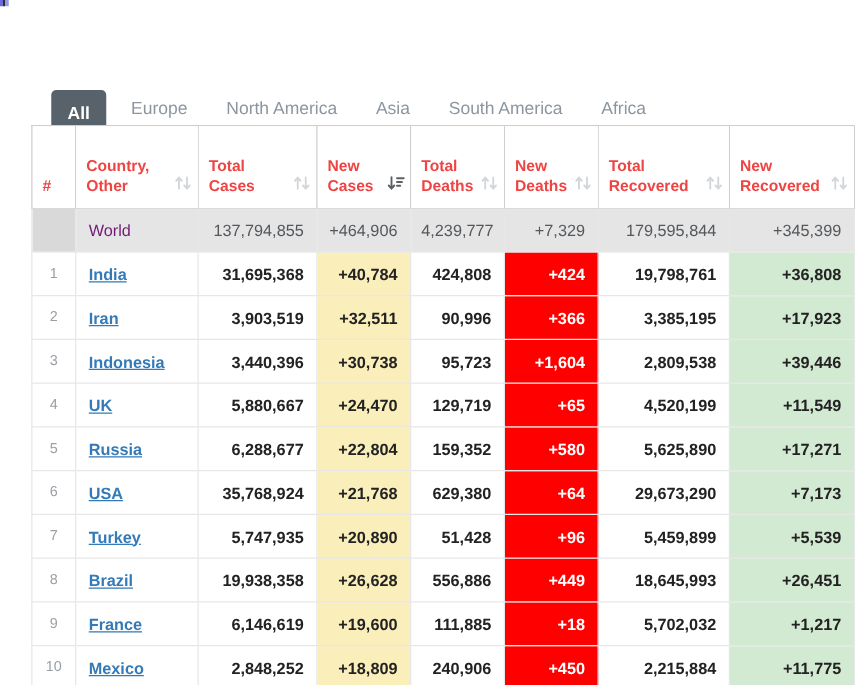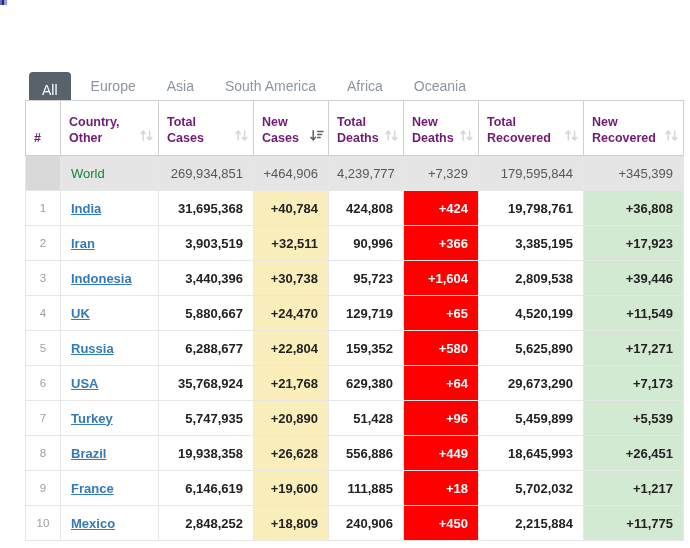--- a/index.html
+++ b/index.html
@@ -15,63 +15,63 @@
   
   .tabs {
     position:absolute; left:25px; top:72px; height:28px;
     display:flex; align-items:stretch;
   }
   .tab {
     color:var(--tab-inactive,#8c96a0); font-size:14px; line-height:28px;
     padding:0 11px; margin-left:9px; cursor:pointer; white-space:nowrap;
   }
   .tab.active {
-    background:var(--tab-active,#58626b); color:#ffffff; font-weight:normal;
-    border-radius:4px 4px 0 0; margin-left:4px; padding:4px 13px;
+    background:var(--tab-active,#58626b); color:#ffffff; font-weight:bold;
+    border-radius:4px 4px 0 0; margin-left:16px; padding:4px 13px;
   }
   
   table.stats {
     position:absolute; left:25px; top:100px; width:658px;
     border-collapse:collapse; table-layout:fixed;
     border:1px solid #d6d6d6;
   }
   thead th {
-    height:55px; vertical-align:bottom; text-align:left;
+    height:66px; vertical-align:bottom; text-align:left;
     padding:0 6px 9px 8px; position:relative;
-    font-size:12.5px; font-weight:bold; color:#701a75; line-height:16px;
+    font-size:12.5px; font-weight:bold; color:#ef4444; line-height:16px;
     border:1px solid #cfcfcf; background:#ffffff; cursor:pointer;
   }
   thead th .sort-ic { position:absolute; right:4px; bottom:9px; }
   tbody td {
     height:35px; padding:0 8px; font-size:13px; color:#222222;
     border:1px solid #e7e7e7; background:#ffffff; white-space:nowrap;
   }
   tbody td.num { text-align:right; padding-right:10px; font-weight:bold; }
   tbody td.rank { text-align:center; color:#9aa0a6; font-size:11.5px; font-weight:normal; }
   tbody td.country { padding-left:10px; font-weight:bold; }
   tbody td.country a { color:var(--link,#337ab7); text-decoration:underline; cursor:pointer; }
   tbody tr.world td { background:var(--world-bg,#e5e5e5); color:#54585d; font-weight:normal; }
   tbody tr.world td.rank { background:#d9d9d9; }
-  tbody tr.world td.country { font-weight:normal; color:#15803d; }
+  tbody tr.world td.country { font-weight:normal; color:#701a75; }
   tbody tr.data td.new-cases { background:var(--yellow,#faeebb); }
   tbody tr.data td.new-deaths { background:var(--red,#ff0000); color:#ffffff; }
   tbody tr.data td.new-recovered { background:var(--green,#d2e9d2); }
 </style>
 </head>
 <body style="--yellow: #faeebb; --red: #ff0000; --green: #d2e9d2; --world-bg: #e5e5e5; --tab-active: #58626b; --tab-inactive: #8c96a0; --link: #337ab7;">
 
 <div class="artifact"></div>
 
 <div class="tabs">
     <div class="tab active">All</div>
     <div class="tab">Europe</div>
+    <div class="tab">North America</div>
     <div class="tab">Asia</div>
     <div class="tab">South America</div>
     <div class="tab">Africa</div>
-    <div class="tab">Oceania</div>
   </div>
 
 <table class="stats">
   <colgroup>
     <col style="width:35px">
       <col style="width:98px">
       <col style="width:95px">
       <col style="width:75px">
     <col style="width:75px">
       <col style="width:75px">
@@ -152,21 +152,21 @@
                 <path d="M10.6 2 V10.6 M8.4 8.4 L10.6 10.8 L12.8 8.4"></path>
               </g>
             </svg></span>
         </th>
       </tr>
   </thead>
   <tbody>
       <tr class="world">
         <td class="rank"></td>
         <td class="country">World</td>
-        <td class="num total-cases">269,934,851</td>
+        <td class="num total-cases">137,794,855</td>
         <td class="num new-cases">+464,906</td>
         <td class="num total-deaths">4,239,777</td>
         <td class="num new-deaths">+7,329</td>
         <td class="num total-recovered">179,595,844</td>
         <td class="num new-recovered">+345,399</td>
       </tr>
       <tr class="data">
         <td class="rank">1</td>
         <td class="country"><a>India</a></td>
         <td class="num total-cases">31,695,368</td>

